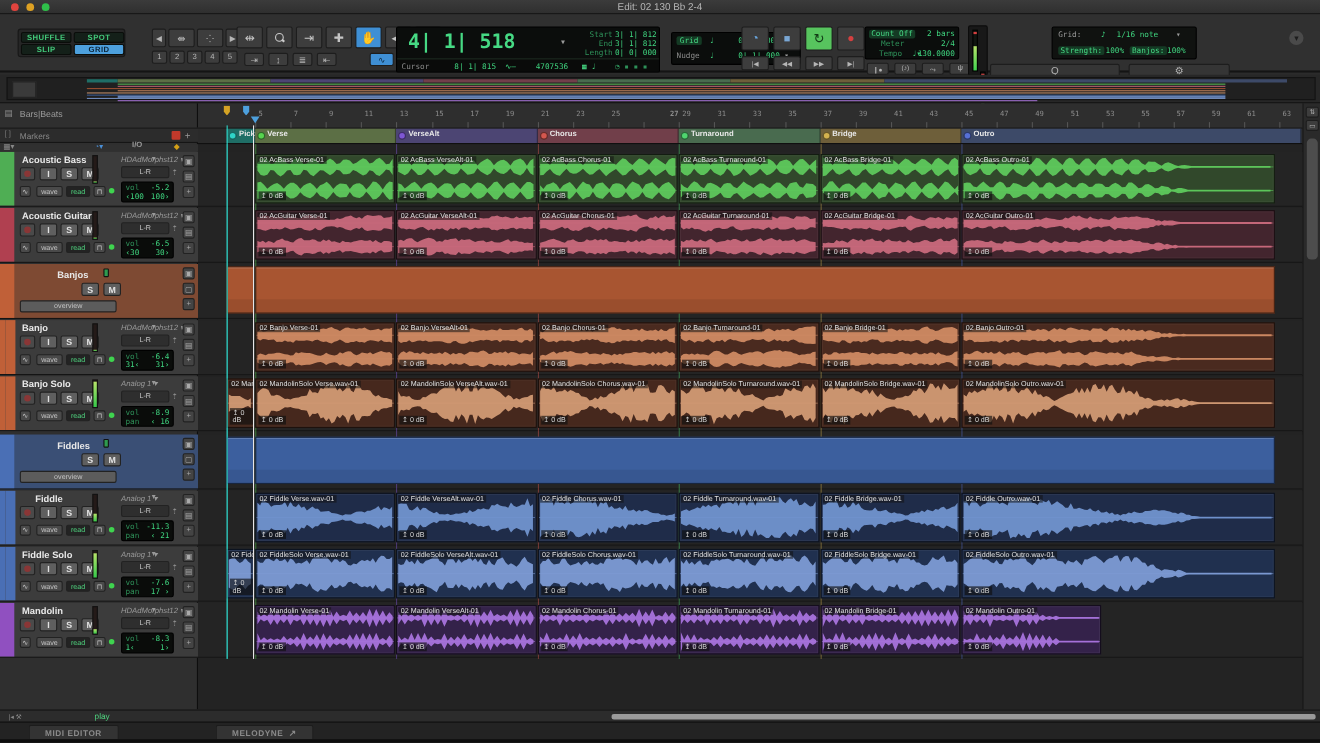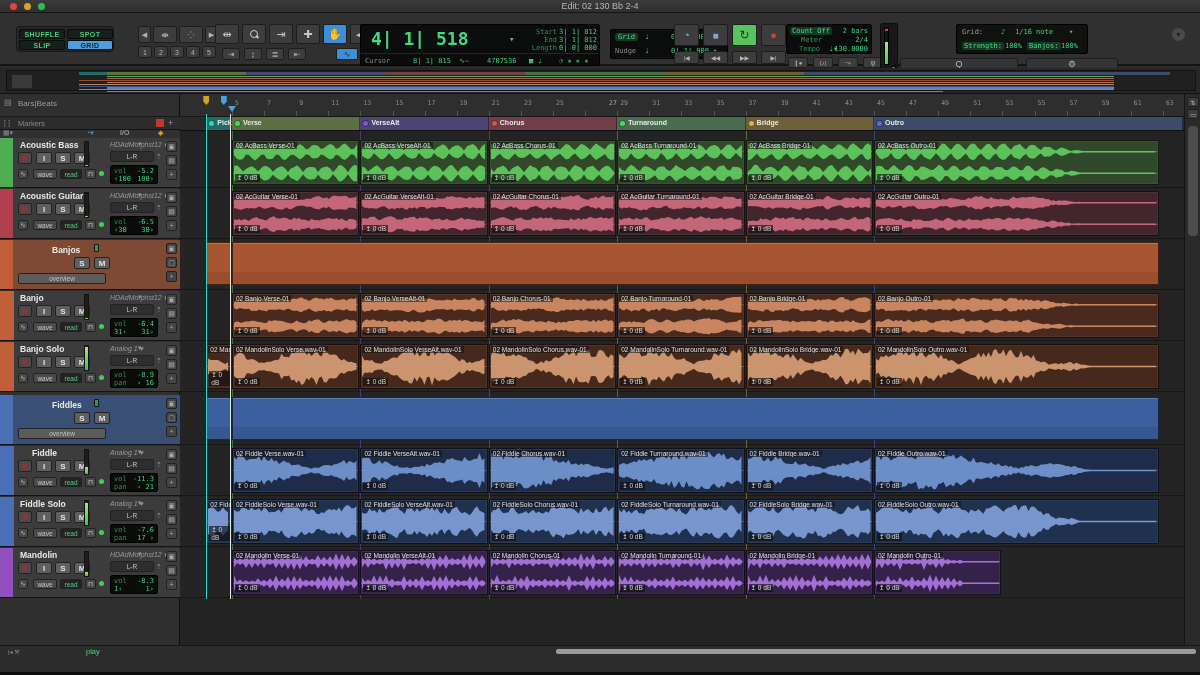--- a/index.html
+++ b/index.html
@@ -1061,15 +1061,24 @@
       </div>
       <div class="cursorline" style="left: 206.32px; top: 114px; height: 485px; background: rgb(47, 212, 200); position: absolute;"></div>
       <div class="cursorline" style="left: 229.593px; top: 114px; height: 485px; background: rgb(230, 230, 230); position: absolute;"></div>
     </div>
 
   <div class="abs bottom-scroll">
     <span class="abs" style="left:8px;top:2px;font-size:6px;color:#8a8a8a;">|◂ ⚒</span>
     <span class="abs" style="left:86px;top:1px;font-size:7.5px;color:#4fd47f;">play</span>
     <div class="abs" style="left:556px;top:3px;width:640px;height:5px;background:#9a9a9a;border-radius:2px;"></div>
   </div>
+  <div class="abs tabsbar">
+    <div class="tab" style="left:26px;">
+        <span>MIDI EDITOR</span>
+      </div>
+    <div class="tab" style="left:196px;">
+        <span>MELODYNE</span>
+        <span style="font-size:8px;">↗</span>
+      </div>
+  </div>
   <div class="abs footer"></div>
 
 </div>
 
 </body></html>

